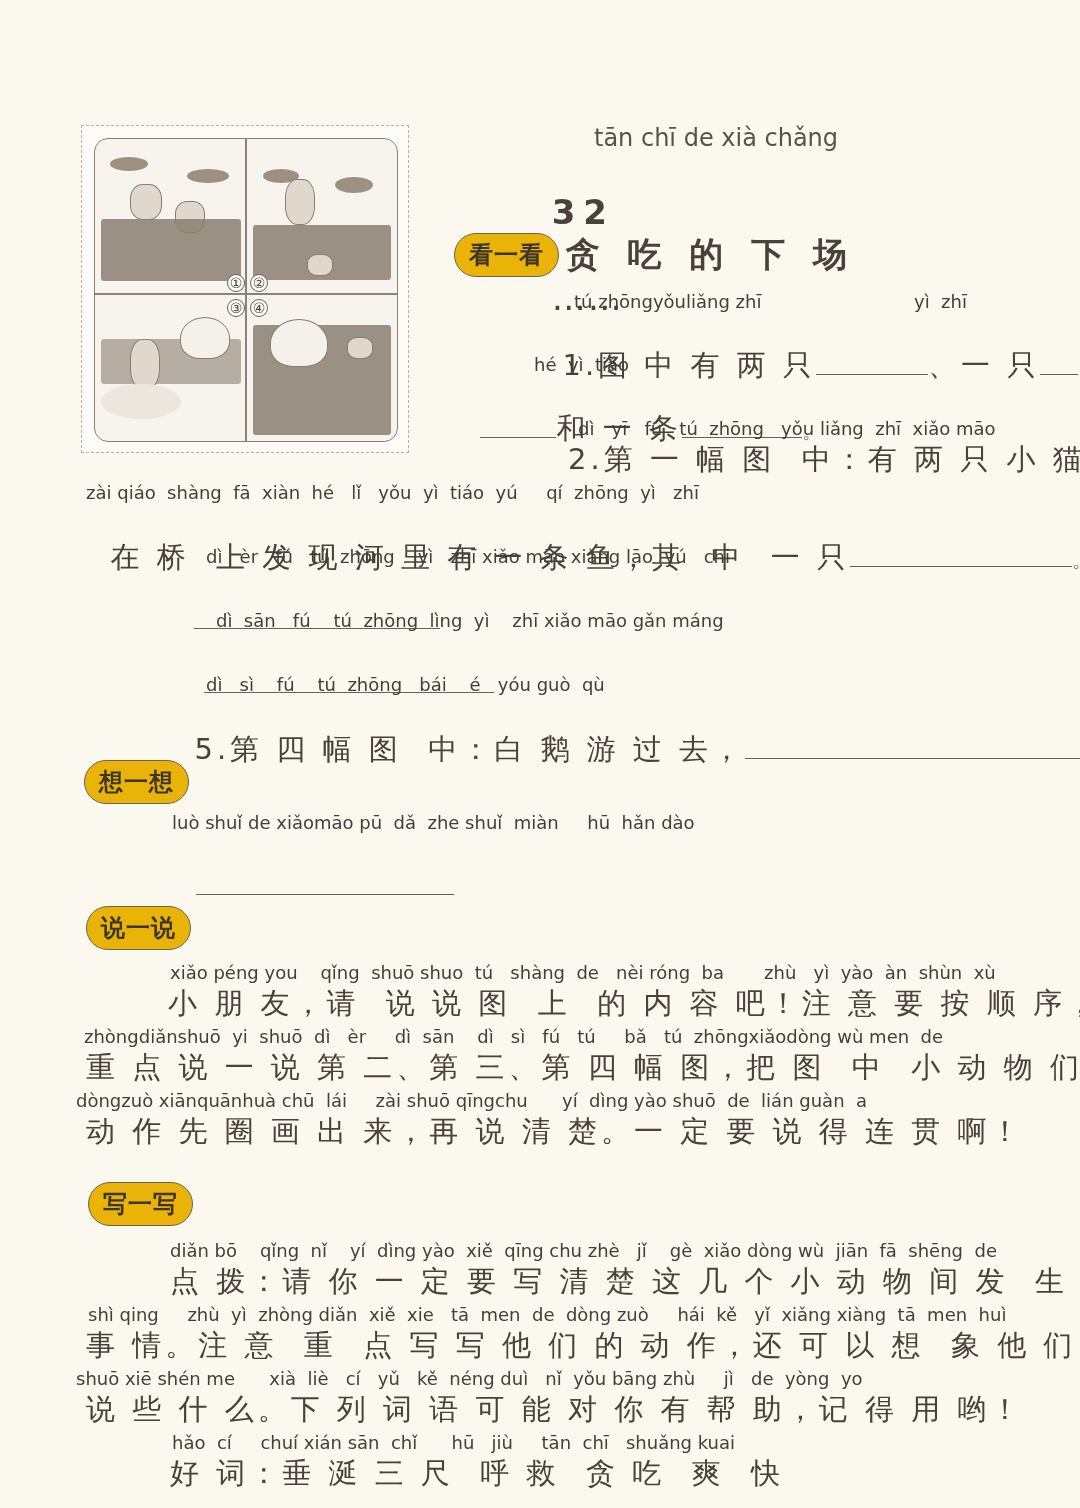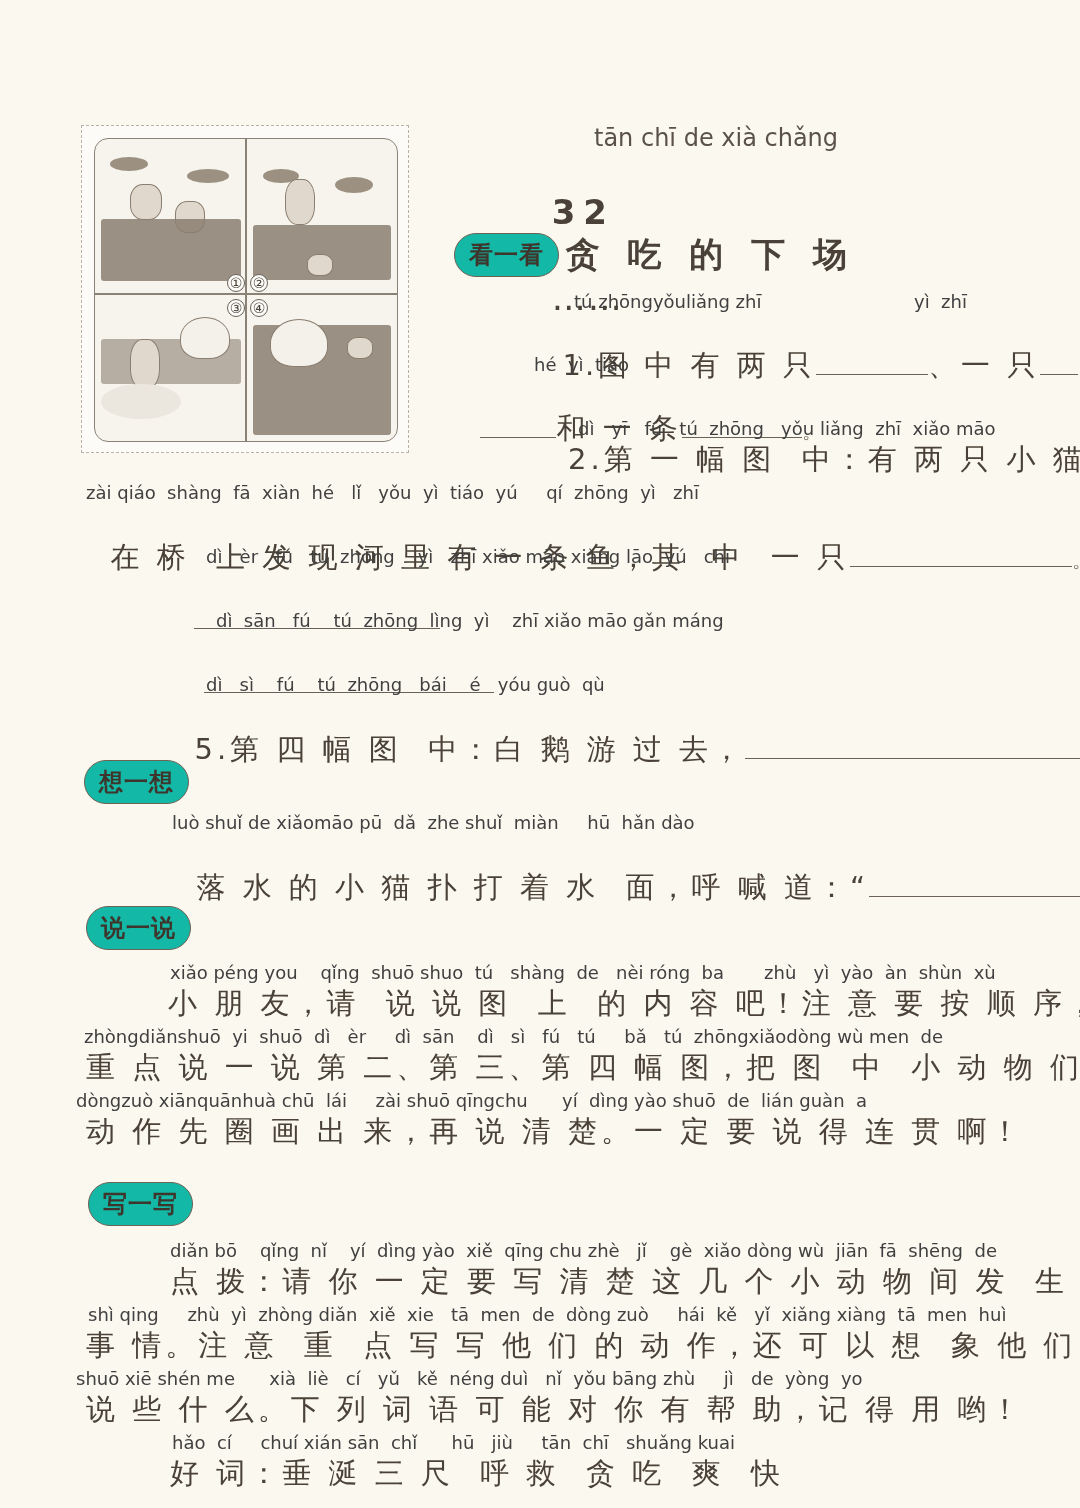--- a/index.html
+++ b/index.html
@@ -17,21 +17,21 @@
   .cn {
     position:absolute; font-family:"DejaVu Sans","Liberation Sans",sans-serif;
     font-size:29px; color:#4a4238; white-space:pre; letter-spacing:4px;
   }
   .blank { display:inline-block; border-bottom:1.5px solid #6a6258; height:1px; vertical-align:baseline; }
   .period { font-size:20px; color:#6a6258; }
   .title-py { font-size:24px; color:#5a5248; }
   .title { font-family:"DejaVu Sans","Liberation Sans",sans-serif; font-weight:bold; font-size:34px; color:#4a4238; letter-spacing:8px; white-space:pre; }
   .badge {
     position:absolute; height:42px; padding:0 14px; border:1.5px solid #6e6254;
-    border-radius:22px; background:#14b8a6;
+    border-radius:22px; background:#eab308;
     font-family:"DejaVu Sans","Liberation Sans",sans-serif; font-weight:bold;
     font-size:24px; color:#3e362c; line-height:42px; letter-spacing:1px;
   }
   
   .pic-frame {
     position:absolute; left:81px; top:125px; width:326px; height:326px;
     border:1.5px dashed #b8b0a4; background:#fcfbf8;
   }
   .pic-inner {
     position:absolute; left:12px; top:12px; width:302px; height:302px;
@@ -119,21 +119,21 @@
 </div>
 
 <div class="py" style="left:206px;top:674px;">dì   sì    fú    tú  zhōng   bái    é   yóu guò  qù</div>
 <div class="cn" style="left:168px;top:696px;">
   <span>5.第 四 幅 图  中：白 鹅 游 过 去，</span><span class="blank" style="width:368px;"></span>
 </div>
 
 <div class="badge" style="left:84px;top:760px;">想一想</div>
 <div class="py" style="left:172px;top:812px;">luò shuǐ de xiǎomāo pū  dǎ  zhe shuǐ  miàn     hū  hǎn dào</div>
 <div class="cn" style="left:170px;top:834px;">
-  <span>落 水 的 小 猫 扑 打 着 水  面，呼 喊 道：“</span><span class="blank" style="width:258px;"></span>
+  <span class="blank" style="width:258px;"></span>
 </div>
 
 <div class="badge" style="left:86px;top:906px;">说一说</div>
 <div class="py" style="left:170px;top:962px;">xiǎo péng you    qǐng  shuō shuo  tú   shàng  de   nèi róng  ba       zhù   yì  yào  àn  shùn  xù</div>
 <div class="cn" style="left:168px;top:984px;">小 朋 友，请  说 说 图  上  的 内 容 吧！注 意 要 按 顺 序，</div>
 <div class="py" style="left:84px;top:1026px;">zhòngdiǎnshuō  yi  shuō  dì   èr     dì  sān    dì   sì   fú   tú     bǎ   tú  zhōngxiǎodòng wù men  de</div>
 <div class="cn" style="left:86px;top:1048px;">重 点 说 一 说 第 二、第 三、第 四 幅 图，把 图  中  小 动 物 们 的</div>
 <div class="py" style="left:76px;top:1090px;">dòngzuò xiānquānhuà chū  lái     zài shuō qīngchu      yí  dìng yào shuō  de  lián guàn  a</div>
 <div class="cn" style="left:86px;top:1112px;">动 作 先 圈 画 出 来，再 说 清 楚。一 定 要 说 得 连 贯 啊！</div>
 

